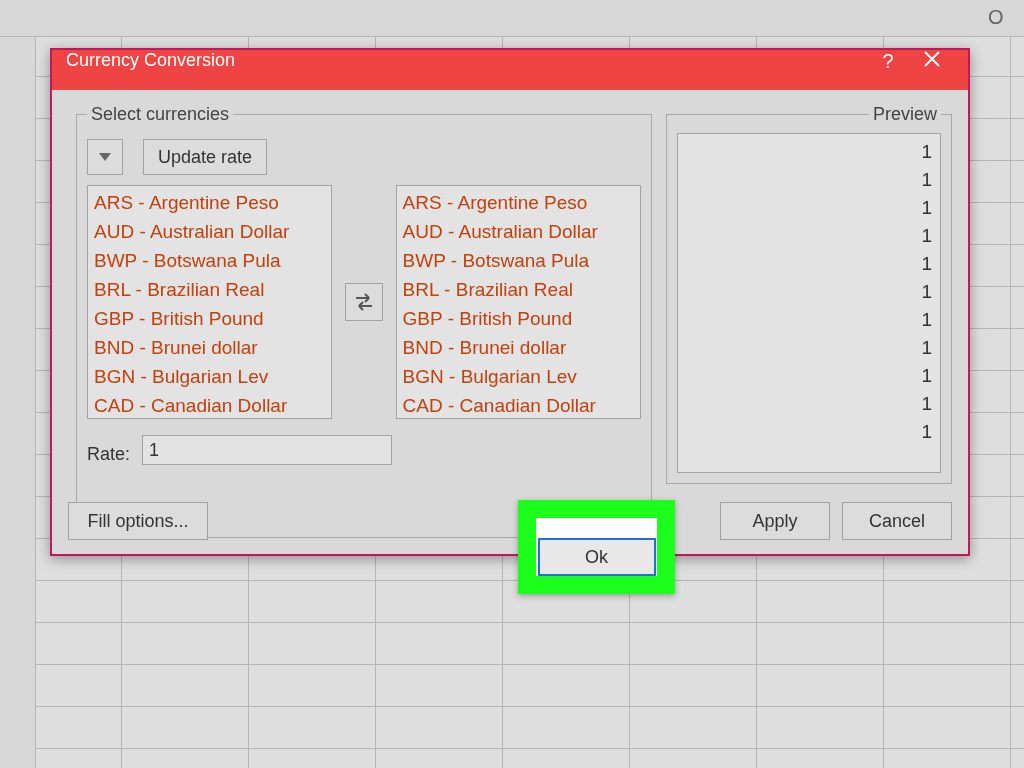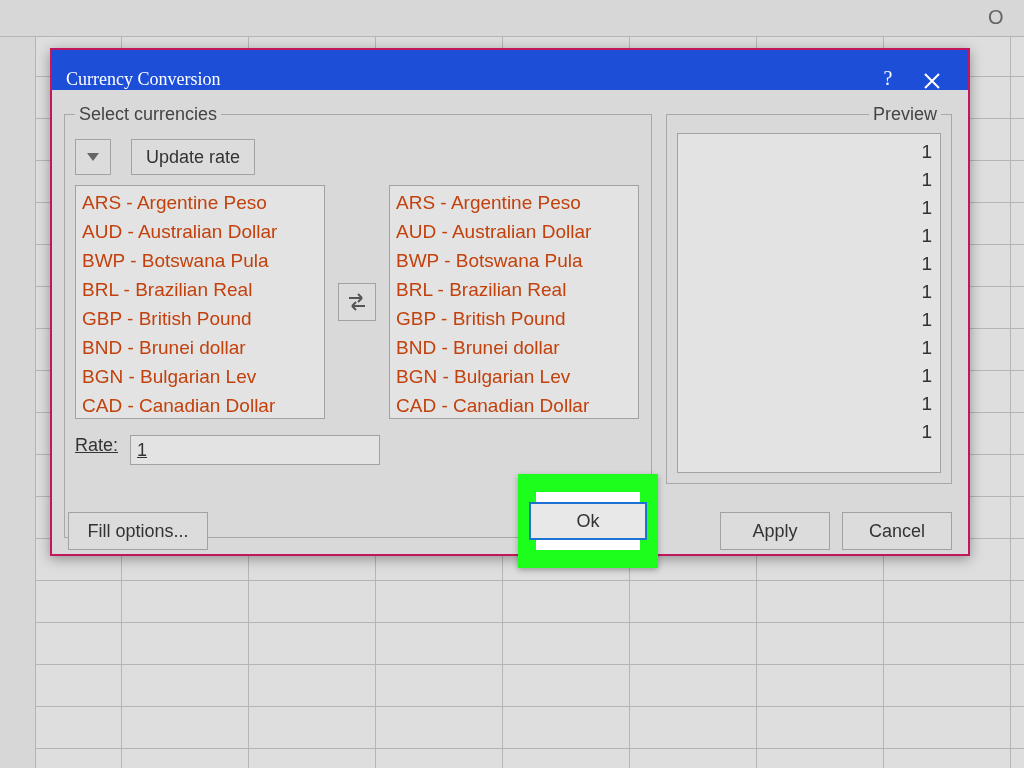--- a/index.html
+++ b/index.html
@@ -55,40 +55,39 @@
     left: 50px;
     top: 48px;
     width: 920px;
     height: 508px;
     background: #d9d9d9;
     border: 2px solid #c2185b;
     box-shadow: 0 3px 12px rgba(0,0,0,0.35);
     box-sizing: border-box;
   }
   .titlebar {
-    background: #1d4ed8;
+    background: #ef4444;
     color: #fff;
     height: 40px;
     display: flex;
-    align-items: flex-end;
+    align-items: flex-start;
     padding: 0 14px;
     font-size: 18px;
-    font-family: Liberation Serif, serif;
   }
   .titlebar .spacer { flex: 1; }
   .titlebar .help, .titlebar .close {
     width: 44px;
     text-align: center;
     font-size: 20px;
     cursor: pointer;
   }
   .titlebar .close svg { display:block; margin:auto; }
 
   .body {
-    padding: 14px 16px 16px 12px;
+    padding: 14px 16px 16px 24px;
     display: flex;
     gap: 14px;
     height: calc(100% - 40px);
     box-sizing: border-box;
   }
 
   fieldset {
     border: 1px solid #a8a8a8;
     margin: 0;
     padding: 8px 10px 10px 10px;
@@ -174,24 +173,23 @@
   .swap-btn {
     width: 36px; height: 36px;
     background: #dcdcdc;
     border: 1px solid #a2a2a2;
     display:flex; align-items:center; justify-content:center;
     cursor: pointer;
   }
 
   .rate-row {
     display: flex;
-    align-items: flex-start;
+    align-items: flex-end;
     gap: 12px;
     margin-top: 16px;
-    text-decoration: underline;
   }
   .rate-row label { font-size: 18px; }
   .rate-input {
     width: 250px;
     height: 30px;
     background: #e3e3e3;
     border: 1px solid #a2a2a2;
     font-size: 18px;
     padding: 2px 6px;
     box-sizing: border-box;
@@ -205,21 +203,21 @@
     padding: 4px 8px;
     font-size: 19px;
     line-height: 28px;
     overflow: hidden;
     color: #333;
   }
   .button-row {
     position: absolute;
     left: 16px;
     right: 16px;
-    bottom: 4px;
+    bottom: 14px;
     display: flex;
     align-items: flex-end;
     gap: 12px;
   }
   .button-row .spacer { flex:1; }
   .std-btn {
     min-width: 110px;
     height: 38px;
     background: #dcdcdc;
     border: 1px solid #a2a2a2;
@@ -344,15 +342,15 @@
 
   <div class="button-row">
     <button class="std-btn" style="min-width:140px;">Fill options...</button>
     <span class="spacer"></span>
     <span style="width:140px;"></span>
     <button class="std-btn">Apply</button>
     <button class="std-btn">Cancel</button>
   </div>
 </div>
 
-<div class="ok-highlight" style="left:518px; top:474px; width:140px; height:94px;">
+<div class="ok-highlight" style="left:518px; top:500px; width:157px; height:94px;align-items:flex-end;">
   <button class="ok-btn">Ok</button>
 </div>
 
 </body></html>

